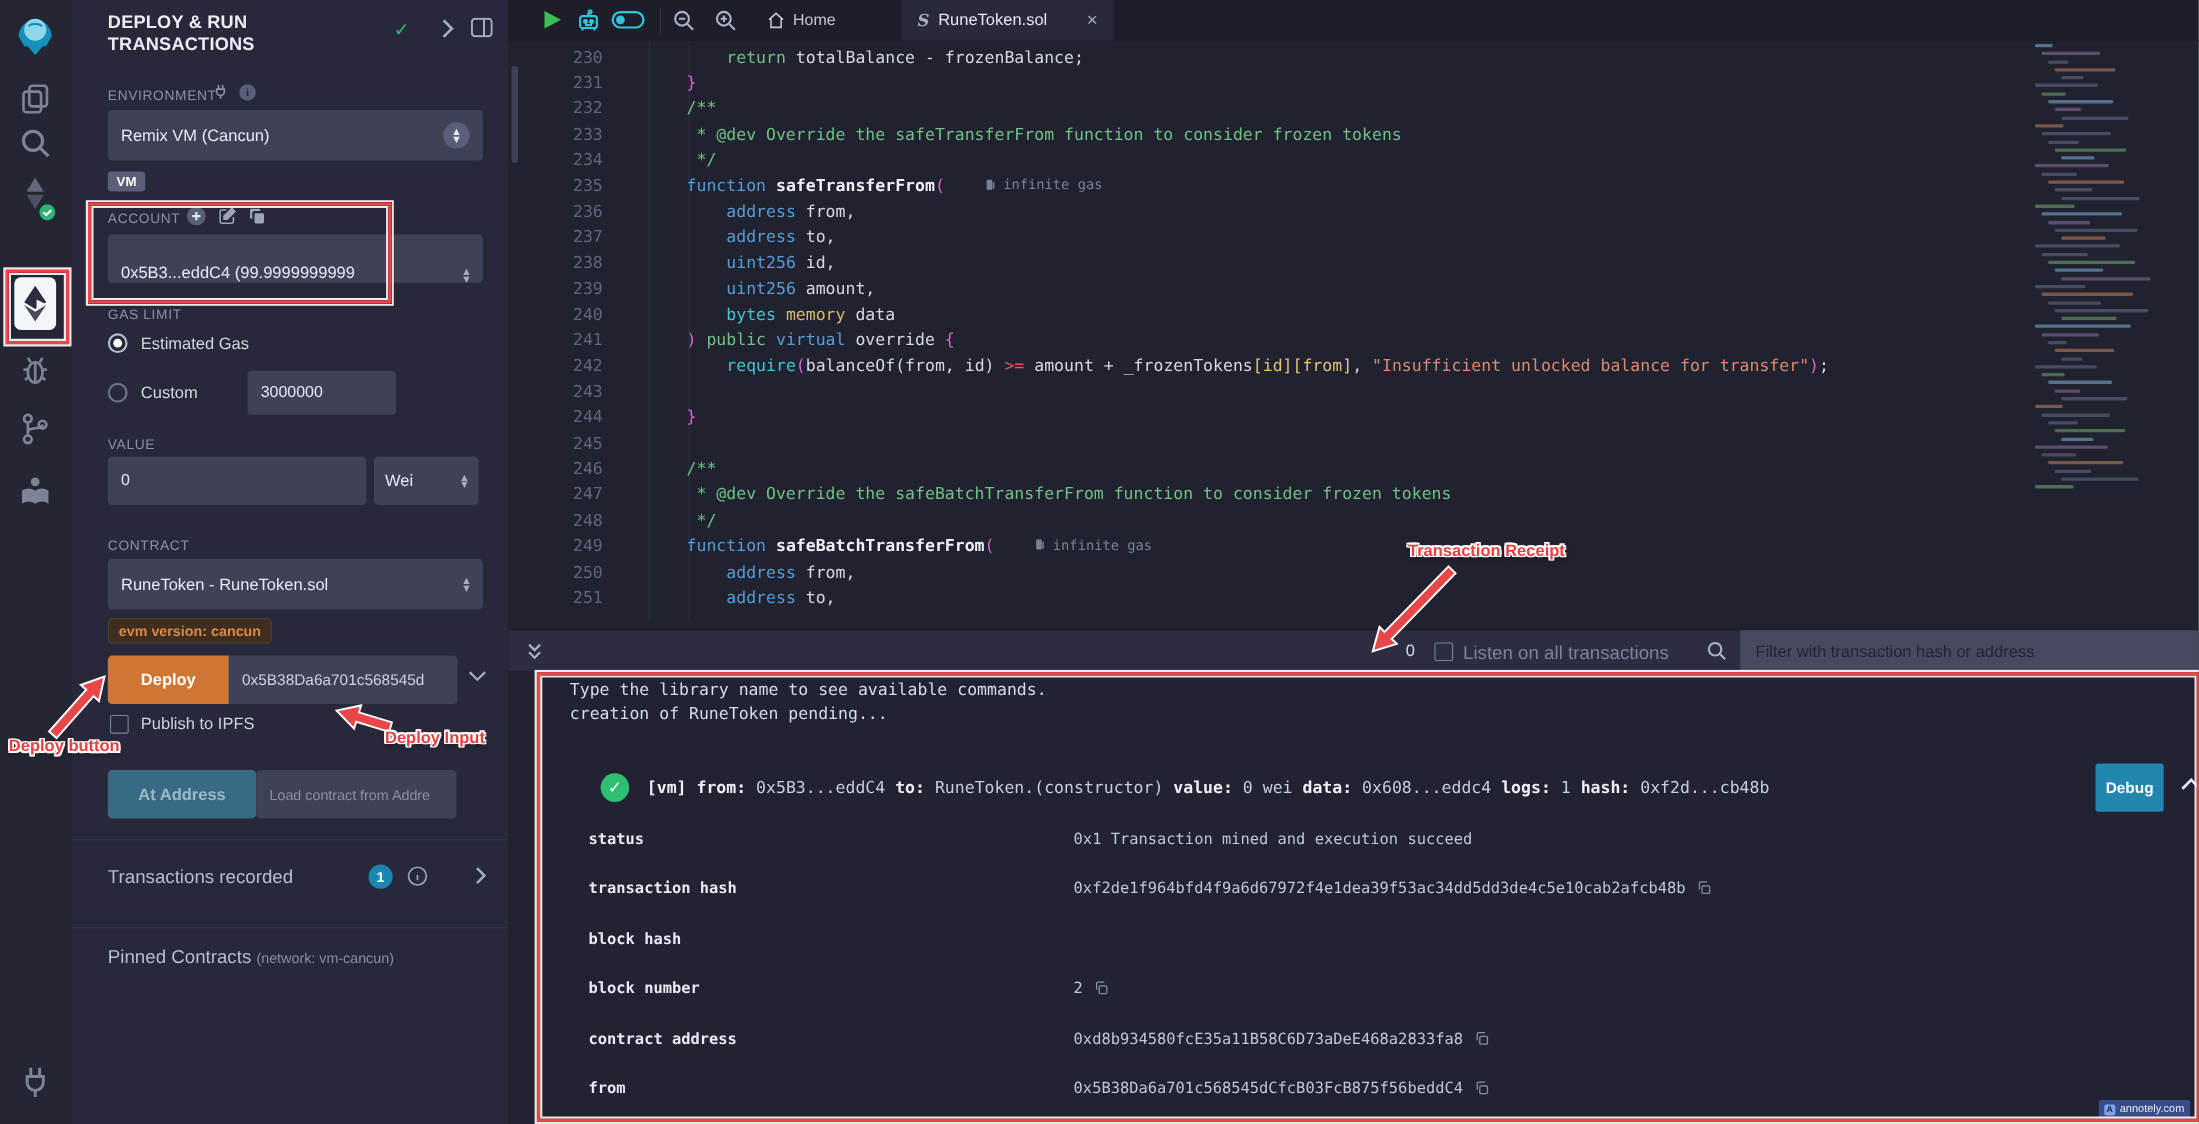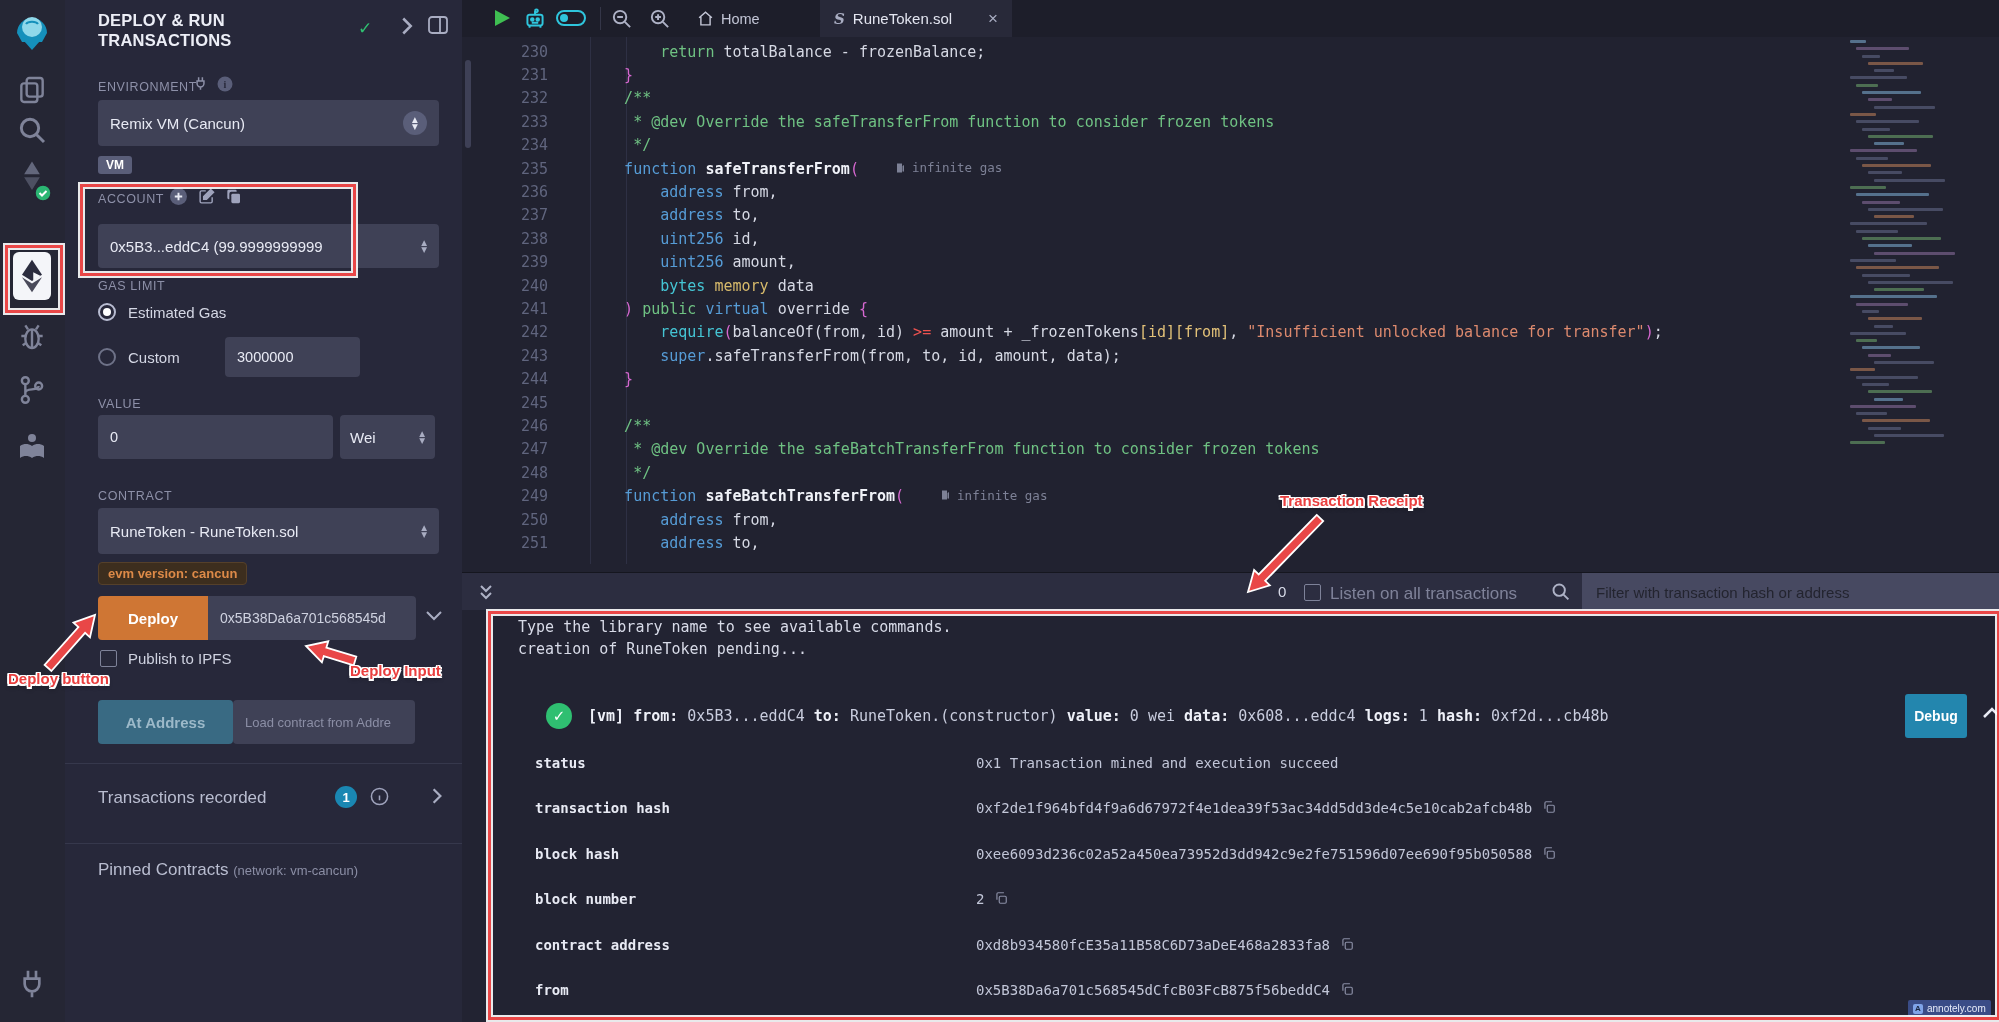--- a/index.html
+++ b/index.html
@@ -203,21 +203,21 @@
       <svg width="17" height="17" viewBox="0 0 24 24" fill="none" stroke="#9fa3bc" stroke-width="2">
           <path d="M11 4H5a2 2 0 0 0-2 2v13a2 2 0 0 0 2 2h13a2 2 0 0 0 2-2v-6"></path>
           <path d="M18 2l4 4-10 10H8v-4z" fill="#9fa3bc"></path>
         </svg></span>
     <span class="abs icbtn" style="left:161px;top:188px;">
       <svg width="16" height="17" viewBox="0 0 24 24" fill="#9fa3bc">
           <rect x="8" y="8" width="13" height="14" rx="2"></rect>
           <path d="M5 16H4a2 2 0 0 1-2-2V4a2 2 0 0 1 2-2h10a2 2 0 0 1 2 2v1h-8a3 3 0 0 0-3 3z"></path>
         </svg></span>
 
-    <div class="sel icbtn" style="left:33px;top:224px;width:317px;height:44px;">
+    <div class="sel icbtn" style="left:33px;top:213px;width:317px;height:44px;align-items:flex-end;">
       <span class="selval">0x5B3...eddC4 (99.9999999999</span>
       <span class="stack-arrows">
           <span>▲</span>
           <span>▼</span>
         </span>
     </div>
 
     <div class="plabel" style="left:33px;top:279px;">GAS LIMIT</div>
     <span class="radio sel-on" style="left:33px;top:303px;"></span>
     <span class="rlabel" style="left:63px;top:304px;">Estimated Gas</span>
@@ -367,21 +367,20 @@
         <div class="code-row" style="top: 260.4px;">
           <span class="ln">241</span>
           <span class="cl"><span class="pk">    )</span><span class="gr"> public</span><span class="bl"> virtual</span><span class="pl"> override</span><span class="pk"> {</span></span>
         </div>
         <div class="code-row" style="top: 283.8px;">
           <span class="ln">242</span>
           <span class="cl"><span class="pl">        </span><span class="cy">require</span><span class="pk">(</span><span class="pl">balanceOf(from, id)</span><span class="rd"> &gt;=</span><span class="pl"> amount + _frozenTokens</span><span class="br">[id][from]</span><span class="pl">, </span><span class="st">"Insufficient unlocked balance for transfer"</span><span class="pk">)</span><span class="pl">;</span></span>
         </div>
         <div class="code-row" style="top: 307.2px;">
           <span class="ln">243</span>
-          <span class="cl"><span class="pl">        </span><span class="bl">super</span><span class="pl">.safeTransferFrom(from, to, id, amount, data);</span></span>
         </div>
         <div class="code-row" style="top: 330.6px;">
           <span class="ln">244</span>
           <span class="cl"><span class="pk">    }</span></span>
         </div>
         <div class="code-row" style="top: 354px;">
           <span class="ln">245</span>
           <span class="cl"></span>
         </div>
         <div class="code-row" style="top: 377.4px;">
@@ -512,27 +511,20 @@
           <span class="term-value">
             <span>0xf2de1f964bfd4f9a6d67972f4e1dea39f53ac34dd5dd3de4c5e10cab2afcb48b</span>
             <span style="cursor: pointer;"><svg width="14" height="14" viewBox="0 0 24 24" fill="none" stroke="#8b8fa6" stroke-width="2">
                 <rect x="9" y="9" width="12" height="12" rx="2"></rect>
                 <path d="M5 15V5a2 2 0 0 1 2-2h10"></path>
               </svg></span>
           </span>
         </div>
         <div class="term-row" style="top: 235.8px;">
           <span class="term-label">block hash</span>
-          <span class="term-value">
-            <span>0xee6093d236c02a52a450ea73952d3dd942c9e2fe751596d07ee690f95b050588</span>
-            <span style="cursor: pointer;"><svg width="14" height="14" viewBox="0 0 24 24" fill="none" stroke="#8b8fa6" stroke-width="2">
-                <rect x="9" y="9" width="12" height="12" rx="2"></rect>
-                <path d="M5 15V5a2 2 0 0 1 2-2h10"></path>
-              </svg></span>
-          </span>
         </div>
         <div class="term-row" style="top: 281.2px;">
           <span class="term-label">block number</span>
           <span class="term-value">
             <span>2</span>
             <span style="cursor: pointer;"><svg width="14" height="14" viewBox="0 0 24 24" fill="none" stroke="#8b8fa6" stroke-width="2">
                 <rect x="9" y="9" width="12" height="12" rx="2"></rect>
                 <path d="M5 15V5a2 2 0 0 1 2-2h10"></path>
               </svg></span>
           </span>

